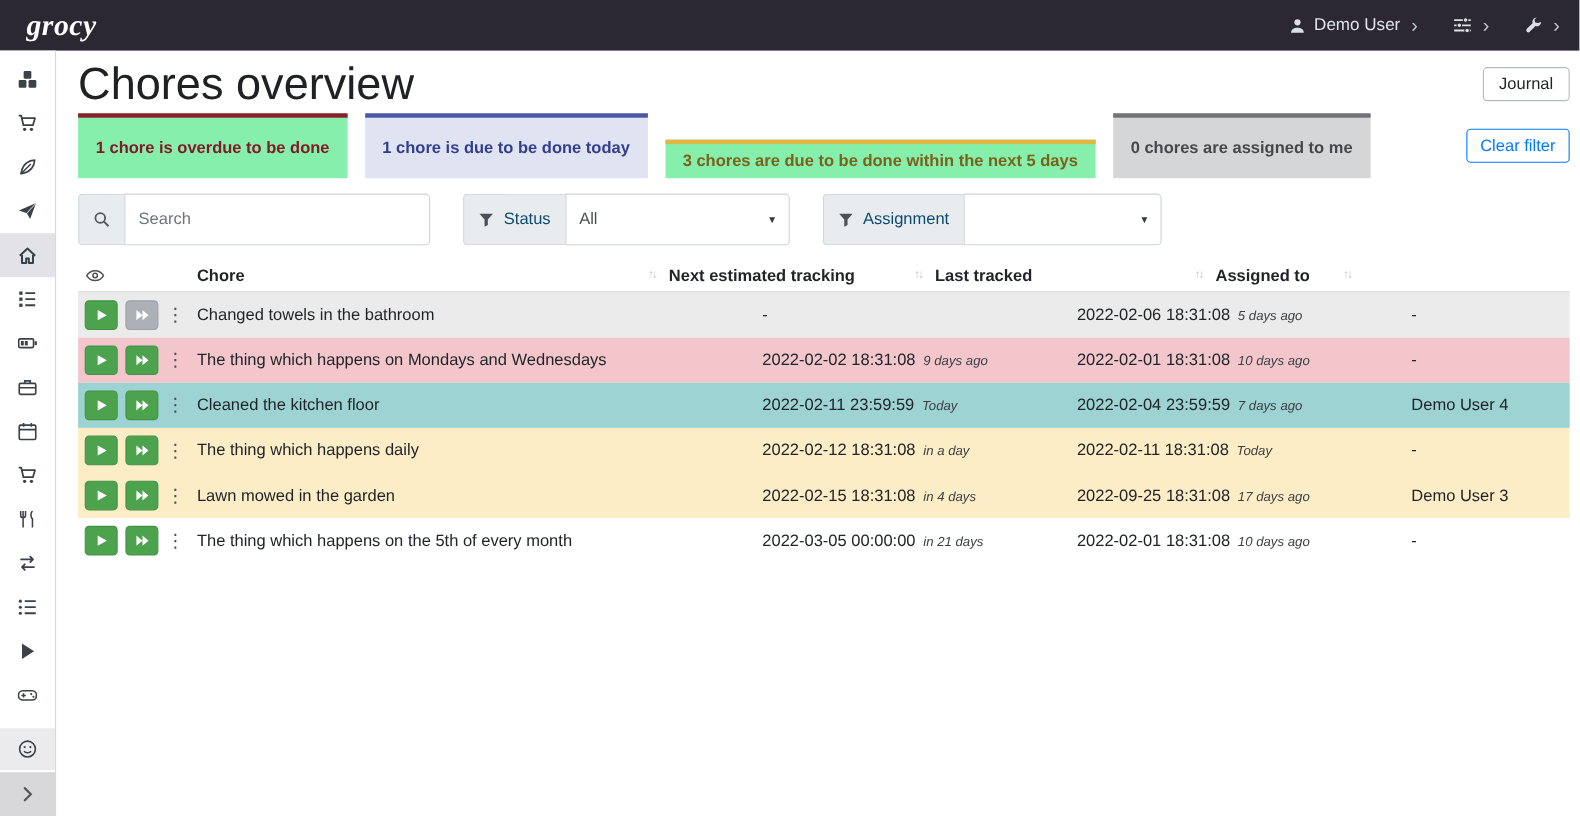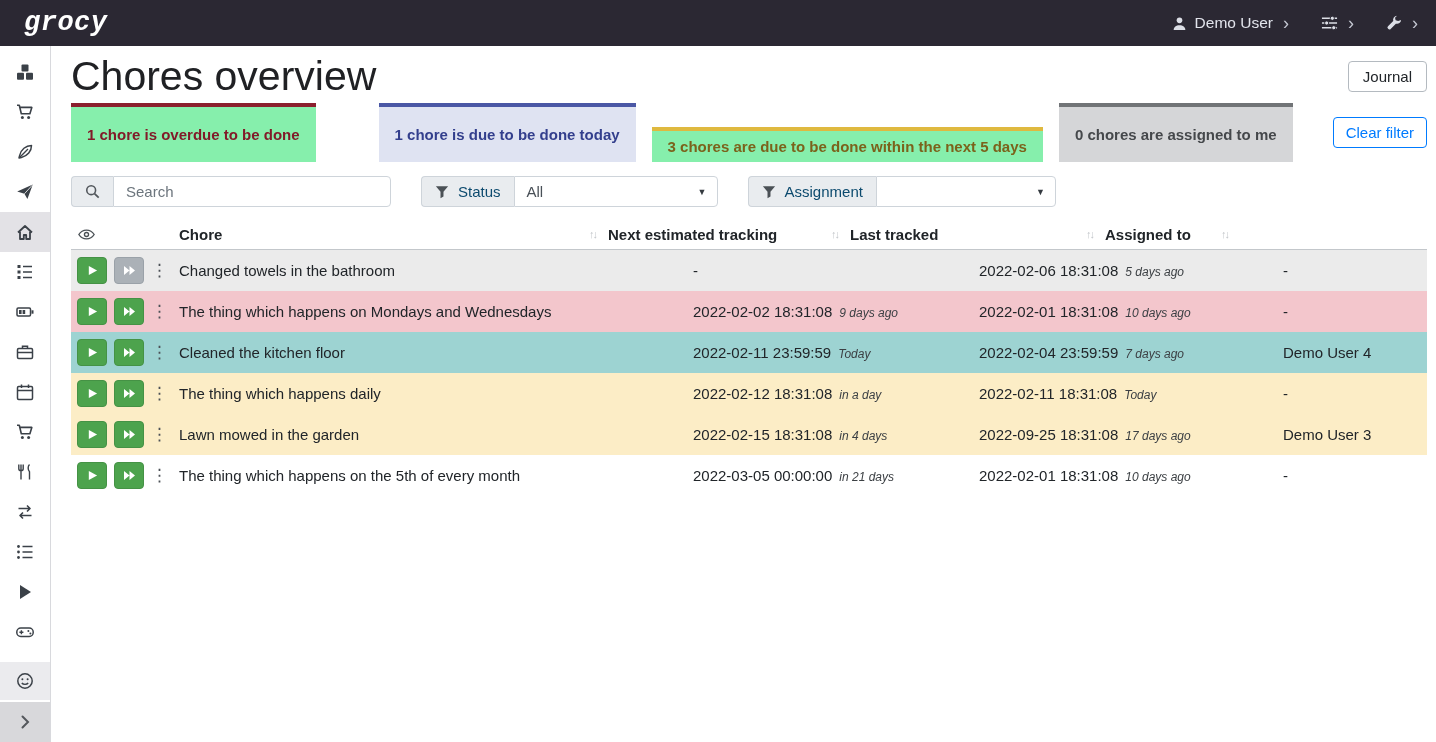--- a/index.html
+++ b/index.html
@@ -26,21 +26,21 @@
     --assigned-accent:#717477;
   }
 
   
   .navbar{
     height:46px; background:var(--navbar-bg);
     display:flex; align-items:center; justify-content:space-between;
     padding:0 18px 0 24px;
   }
   .brand{
-    font-family:Liberation Mono, monospace; font-style:italic; font-weight:700;
+    font-family:Liberation Serif, serif; font-style:italic; font-weight:700;
     color:#fff; font-size:27px; line-height:1; text-decoration:none; letter-spacing:.5px;
   }
   .nav-right{ display:flex; align-items:center; gap:32px; }
   .nav-item{ display:flex; align-items:center; gap:8px; color:#e2e4ec; font-size:15.5px; }
   .chev{ color:#c4c7d2; font-size:18px; line-height:1; margin-left:2px; }
 
   
   .sidebar{
     position:absolute; left:0; top:46px; bottom:0; width:51px;
     background:#fff; border-right:1px solid #d8d9dd;
@@ -62,32 +62,32 @@
     background:#fff; border:1px solid #b4bac0; border-radius:4px;
     padding:6px 14px; font-size:15px; color:#212529; font-family:inherit;
   }
 
   .banner-row{ display:flex; align-items:stretch; gap:16px; margin-top:9px; }
   .banner{
     border-top:4px solid; padding:7px 16px; font-weight:700; font-size:15px;
     display:flex; align-items:center; justify-content:center; text-align:center;
   }
   .banner.overdue { background:#86efac; border-color:var(--overdue-accent); color:#811b29; }
-  .banner.today   { background:#dfe3f2; border-color:var(--today-accent);   color:#333f8d;margin-left:47px; }
+  .banner.today   { background:#dfe3f2; border-color:var(--today-accent);   color:#333f8d; }
   .banner.soon    { background:#86efac; border-color:var(--soon-accent);    color:#7b621b;margin-top:24px; }
   .banner.assigned{ background:#d5d6d8; border-color:var(--assigned-accent);color:#45484b; }
   .btn-clear{
     margin-left:auto; align-self:center;
     background:#fff; border:1px solid var(--primary-blue); color:var(--primary-blue);
     border-radius:4px; padding:6px 12px; font-size:15px; font-family:inherit;
   }
 
   
   .filter-row{ display:flex; gap:30px; margin-top:14px; }
-  .ig{ display:flex; height:31px; }
+  .ig{ display:flex; height:47px; }
   .igt{
     background:#e9ecef; border:1px solid #ced4da; border-right:0;
     border-radius:4px 0 0 4px; display:flex; align-items:center;
     padding:0 13px; gap:9px; color:#0c4a6e; font-size:15px; white-space:nowrap;
   }
   .ig-search{ width:320px; }
   .ig-search input{
     flex:1; min-width:0; border:1px solid #ced4da; border-radius:0 4px 4px 0;
     padding:0 12px; font-size:15px; color:#495057; font-family:inherit; outline:none;
   }

